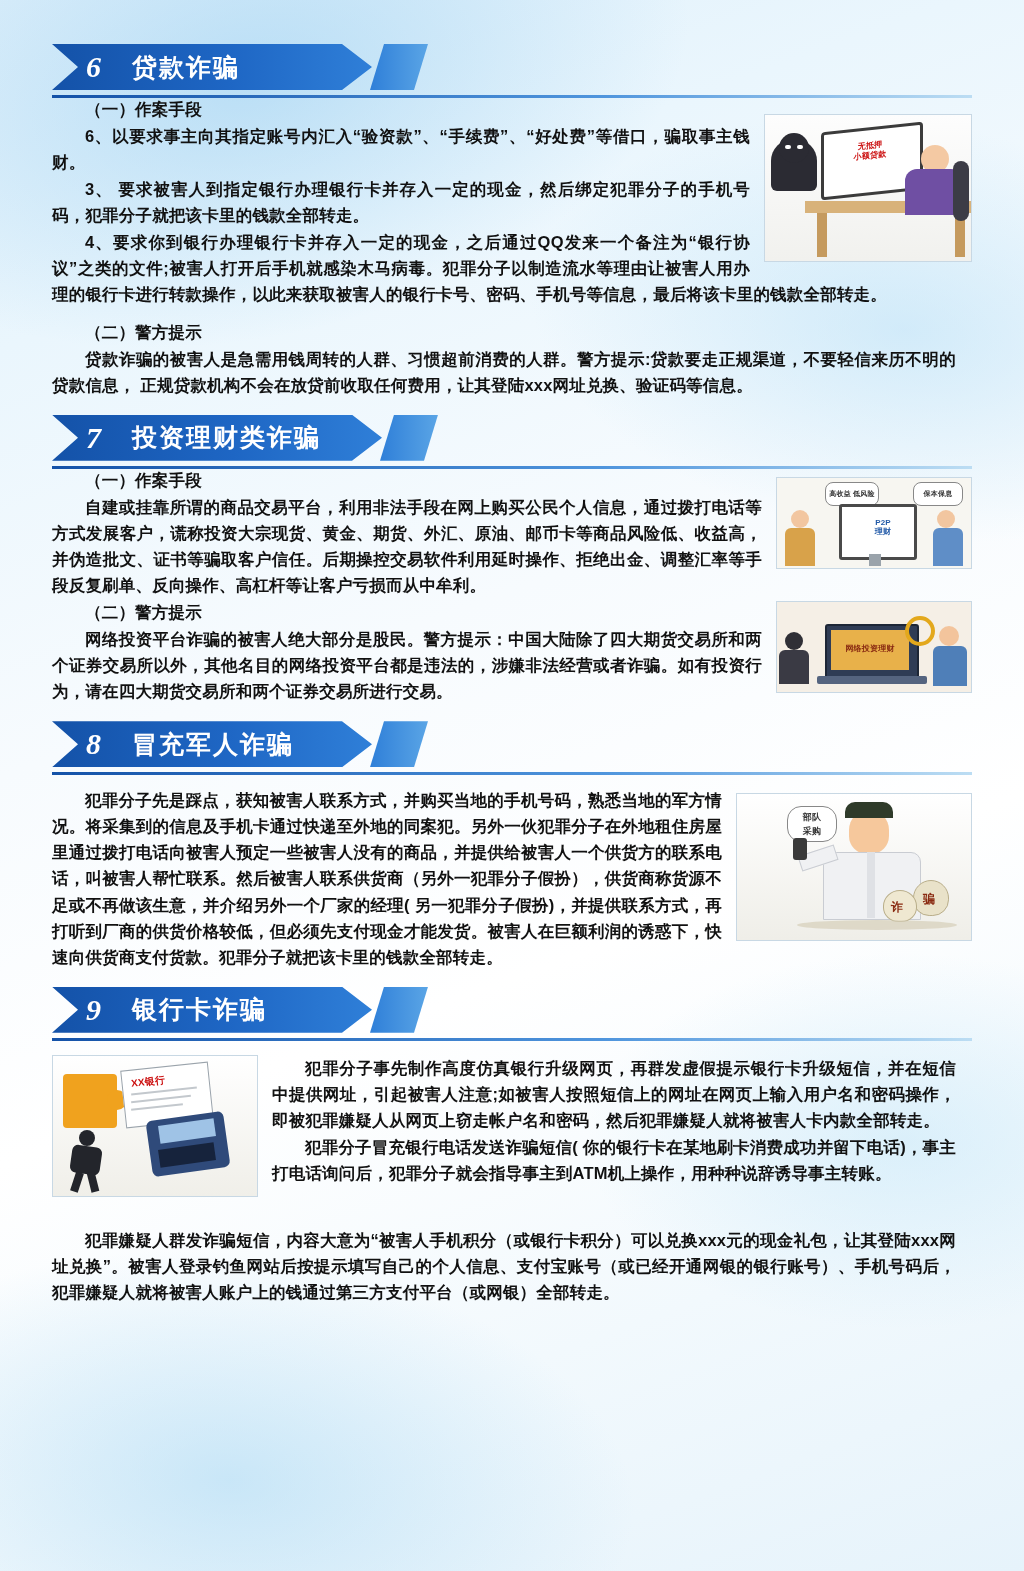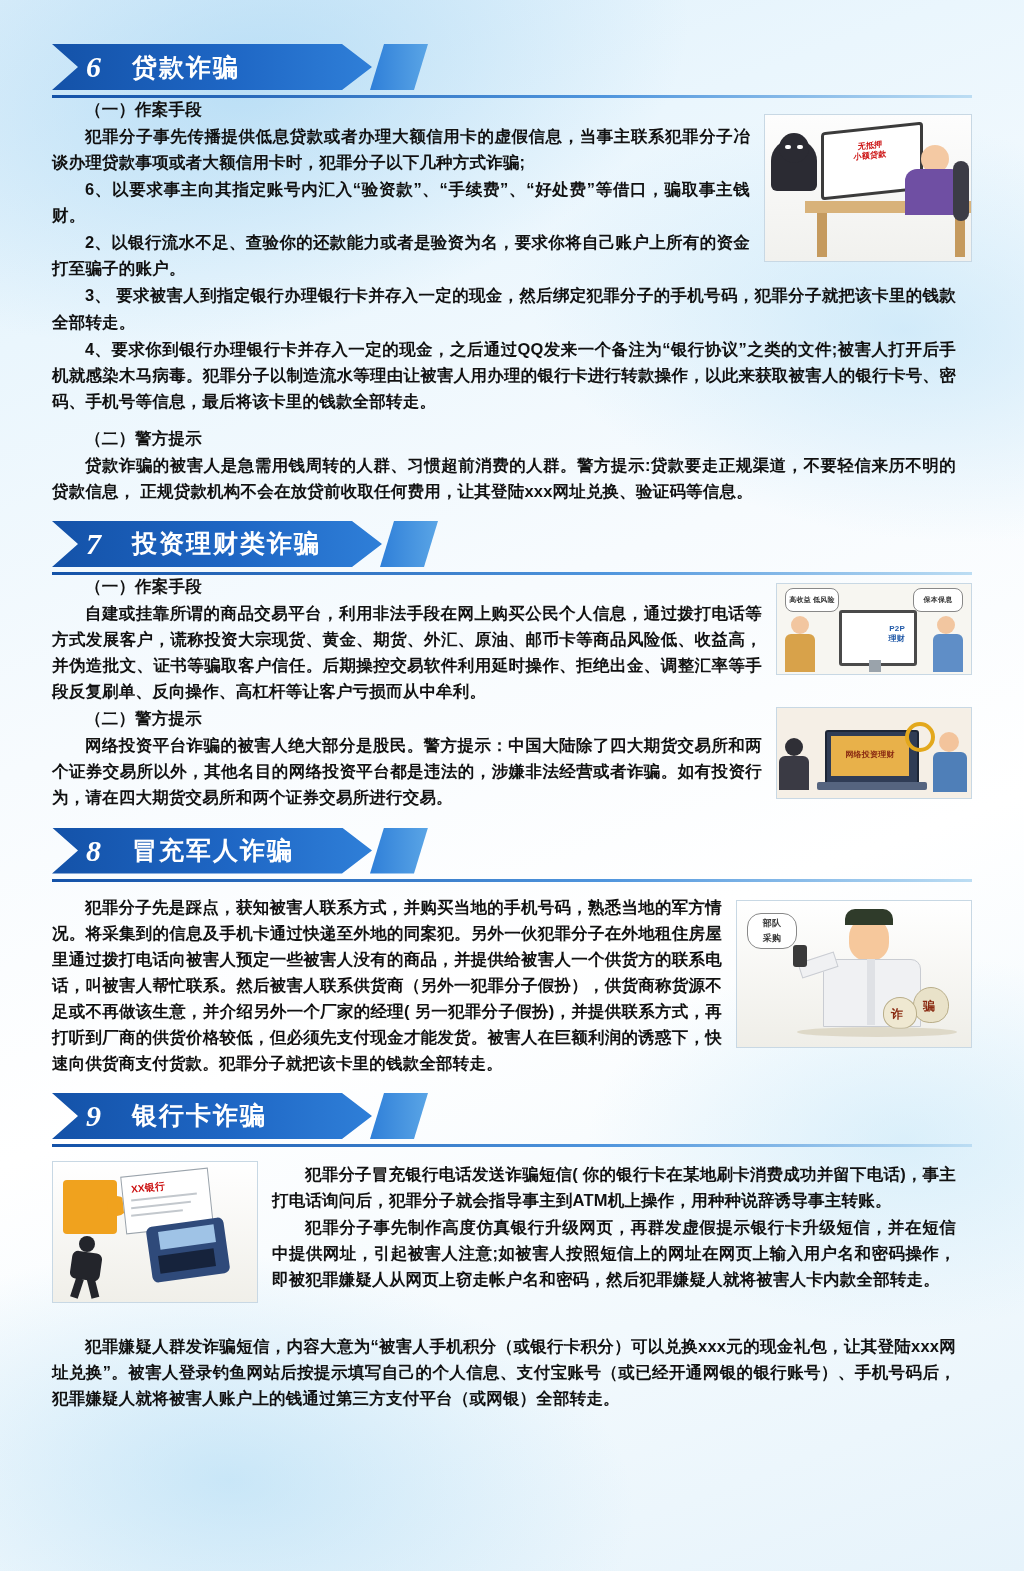--- a/index.html
+++ b/index.html
@@ -142,20 +142,21 @@
     border: 1px solid #888;
     border-radius: 8px;
     font-size: 7px;
     color: #333;
     display: flex;
     align-items: center;
     justify-content: center;
     text-align: center;
     padding: 2px;
     box-sizing: border-box;
+    margin-left: 40px;
   }
   .screen-label {
     position: absolute;
     color: #cc1111;
     font-size: 8px;
     font-weight: bold;
     text-align: center;
     line-height: 1.2;
   }
 
@@ -198,23 +199,21 @@
         <div style="position:absolute;left:40px;top:86px;width:170px;height:12px;background:#d8b27a;"></div>
         <div style="position:absolute;left:52px;top:98px;width:10px;height:44px;background:#c59a5e;"></div>
         <div style="position:absolute;left:190px;top:98px;width:10px;height:44px;background:#c59a5e;"></div>
 
         <div class="person-head" style="right:22px;top:30px;width:28px;height:28px;background:#f4c9a3;"></div>
         <div style="position:absolute;right:8px;top:54px;width:58px;height:46px;background:#6f4fa3;border-radius:12px 12px 0 0;"></div>
         <div style="position:absolute;right:2px;top:46px;width:16px;height:60px;background:#3c3c46;border-radius:8px;"></div>
       </div>
 
       <p class="sub-title">（一）作案手段</p>
-      <p class="indent">犯罪分子事先传播提供低息贷款或者办理大额信用卡的虚假信息，当事主联系犯罪分子冶谈办理贷款事项或者大额信用卡时，犯罪分子以下几种方式诈骗;</p>
       <p class="indent">6、以要求事主向其指定账号内汇入“验资款”、“手续费”、“好处费”等借口，骗取事主钱财。</p>
-      <p class="indent">2、以银行流水不足、查验你的还款能力或者是验资为名，要求你将自己账户上所有的资金打至骗子的账户。</p>
       <p class="indent">3、 要求被害人到指定银行办理银行卡并存入一定的现金，然后绑定犯罪分子的手机号码，犯罪分子就把该卡里的钱款全部转走。</p>
       <p class="indent">4、要求你到银行办理银行卡并存入一定的现金，之后通过QQ发来一个备注为“银行协议”之类的文件;被害人打开后手机就感染木马病毒。犯罪分子以制造流水等理由让被害人用办理的银行卡进行转款操作，以此来获取被害人的银行卡号、密码、手机号等信息，最后将该卡里的钱款全部转走。</p>
       <div class="gap"></div>
       <p class="sub-title">（二）警方提示</p>
       <p class="indent">贷款诈骗的被害人是急需用钱周转的人群、习惯超前消费的人群。警方提示:贷款要走正规渠道，不要轻信来历不明的贷款信息， 正规贷款机构不会在放贷前收取任何费用，让其登陆xxx网址兑换、验证码等信息。</p>
     </div>
   </section>
 
   <section>
     <div class="section-head">
@@ -230,21 +229,21 @@
 
       <div class="illus fl-right" style="width:196px;height:92px;margin-top:10px;">
         <div style="position:absolute;inset:0;background:#f7f6f1;"></div>
         <div class="bubble" style="left:8px;top:4px;width:54px;height:24px;">高收益 低风险</div>
         <div class="bubble" style="right:8px;top:4px;width:50px;height:24px;">保本保息</div>
 
         <div class="person-head" style="left:14px;top:32px;width:18px;height:18px;background:#f2c6a0;"></div>
         <div style="position:absolute;left:8px;top:50px;width:30px;height:38px;background:#d8a24a;border-radius:6px 6px 0 0;"></div>
 
         <div style="position:absolute;left:62px;top:26px;width:72px;height:50px;background:#ffffff;border:3px solid #4a4a4a;border-radius:3px;"></div>
-        <div class="screen-label" style="left:68px;top:40px;width:60px;white-space:pre-line;color:#225aa8;text-align:right;">P2P
+        <div class="screen-label" style="left:76px;top:40px;width:60px;white-space:pre-line;color:#225aa8;">P2P
 理财</div>
         <div style="position:absolute;left:92px;top:76px;width:12px;height:12px;background:#9aa3ab;"></div>
 
         <div class="person-head" style="right:16px;top:32px;width:18px;height:18px;background:#f2c6a0;"></div>
         <div style="position:absolute;right:8px;top:50px;width:30px;height:38px;background:#5f8ec7;border-radius:6px 6px 0 0;"></div>
       </div>
 
       <p class="sub-title">（一）作案手段</p>
       <p class="indent">自建或挂靠所谓的商品交易平台，利用非法手段在网上购买公民个人信息，通过拨打电话等方式发展客户，谎称投资大宗现货、黄金、期货、外汇、原油、邮币卡等商品风险低、收益高，并伪造批文、证书等骗取客户信任。后期操控交易软件利用延时操作、拒绝出金、调整汇率等手段反复刷单、反向操作、高杠杆等让客户亏损而从中牟利。</p>
 
@@ -332,22 +331,22 @@
         <div style="position:absolute;left:96px;top:60px;width:78px;height:56px;background:#2f4a7a;border-radius:6px;transform:rotate(-8deg);"></div>
         <div style="position:absolute;left:106px;top:66px;width:56px;height:18px;background:#9fc3e6;transform:rotate(-8deg);"></div>
         <div style="position:absolute;left:106px;top:90px;width:56px;height:18px;background:#16233c;transform:rotate(-8deg);"></div>
 
         <div class="person-head" style="left:26px;top:74px;width:16px;height:16px;background:#23252b;"></div>
         <div style="position:absolute;left:18px;top:90px;width:30px;height:28px;background:#23252b;border-radius:6px;transform:rotate(8deg);"></div>
         <div style="position:absolute;left:20px;top:116px;width:8px;height:20px;background:#23252b;transform:rotate(18deg);"></div>
         <div style="position:absolute;left:36px;top:116px;width:8px;height:20px;background:#23252b;transform:rotate(-14deg);"></div>
       </div>
 
+      <p class="indent">犯罪分子事先制作高度仿真银行升级网页，再群发虚假提示银行卡升级短信，并在短信中提供网址，引起被害人注意;如被害人按照短信上的网址在网页上输入用户名和密码操作，即被犯罪嫌疑人从网页上窃走帐户名和密码，然后犯罪嫌疑人就将被害人卡内款全部转走。</p>
       <p class="indent">犯罪分子冒充银行电话发送诈骗短信( 你的银行卡在某地刷卡消费成功并留下电话)，事主打电话询问后，犯罪分子就会指导事主到ATM机上操作，用种种说辞诱导事主转账。</p>
-      <p class="indent">犯罪分子事先制作高度仿真银行升级网页，再群发虚假提示银行卡升级短信，并在短信中提供网址，引起被害人注意;如被害人按照短信上的网址在网页上输入用户名和密码操作，即被犯罪嫌疑人从网页上窃走帐户名和密码，然后犯罪嫌疑人就将被害人卡内款全部转走。</p>
     </div>
   </section>
 
   <section>
 
     <div class="sec-body clearfix" style="margin-top:24px;">
 
       <p class="indent">犯罪嫌疑人群发诈骗短信，内容大意为“被害人手机积分（或银行卡积分）可以兑换xxx元的现金礼包，让其登陆xxx网址兑换”。被害人登录钓鱼网站后按提示填写自己的个人信息、支付宝账号（或已经开通网银的银行账号）、手机号码后，犯罪嫌疑人就将被害人账户上的钱通过第三方支付平台（或网银）全部转走。</p>
     </div>
   </section>

